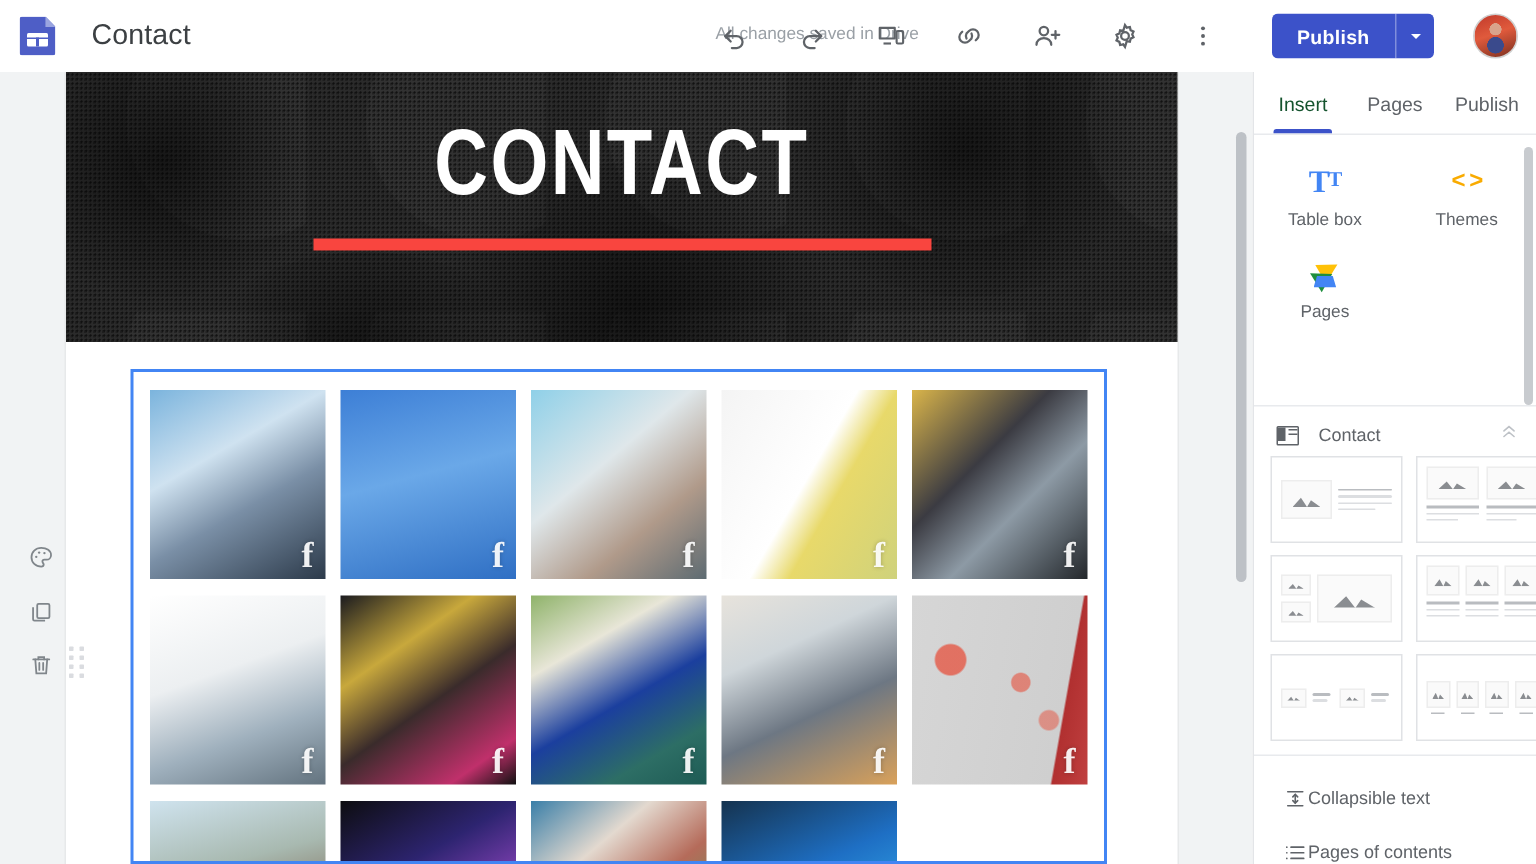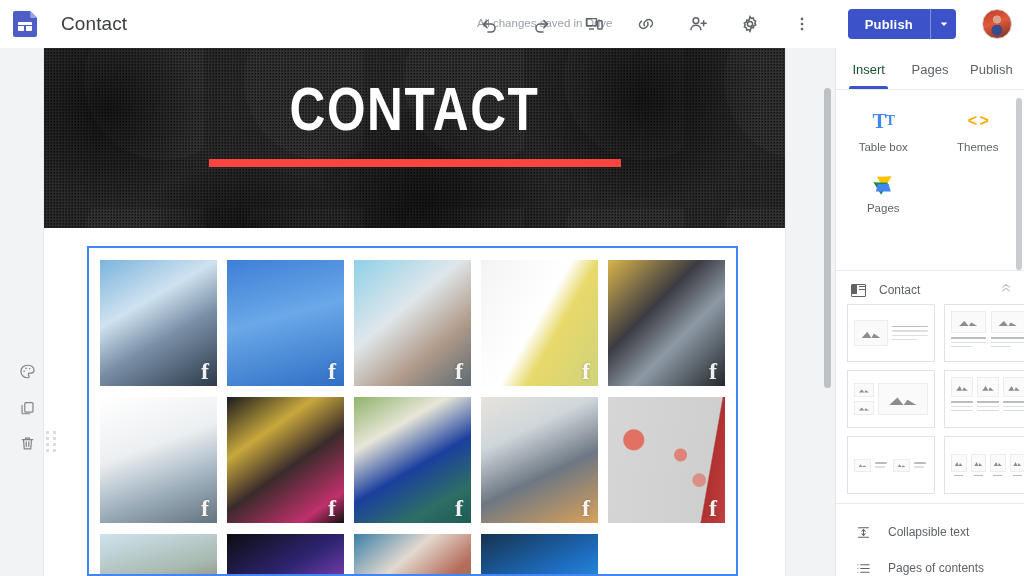--- a/index.html
+++ b/index.html
@@ -351,21 +351,21 @@
   .stackcol { display: flex; flex-direction: column; gap: 4px; flex: none; }
 
   #panel-div-2 {
     position: absolute; left: 0; top: 455px; width: 189px;
     height: 1px; background: #e8eaed;
   }
 
   
   #content-items { position: absolute; left: 0; top: 466px; width: 189px; }
   .citem {
-    height: 36px; display: flex; align-items: center; gap: 16px;
+    height: 36px; display: flex; align-items: center; gap: 0;
     padding-left: 19px;
   }
   .citem .lbl { font-size: 12px; color: #5f6368; }
   .citem .cico { width: 17px; height: 17px; flex: none; color: #5f6368;
                  display: flex; align-items: center; justify-content: center; }
 
   #panel-scroll {
     position: absolute; right: 2px; top: 50px;
     width: 6px; height: 172px;
     background: #c8cbcf; border-radius: 3px;

